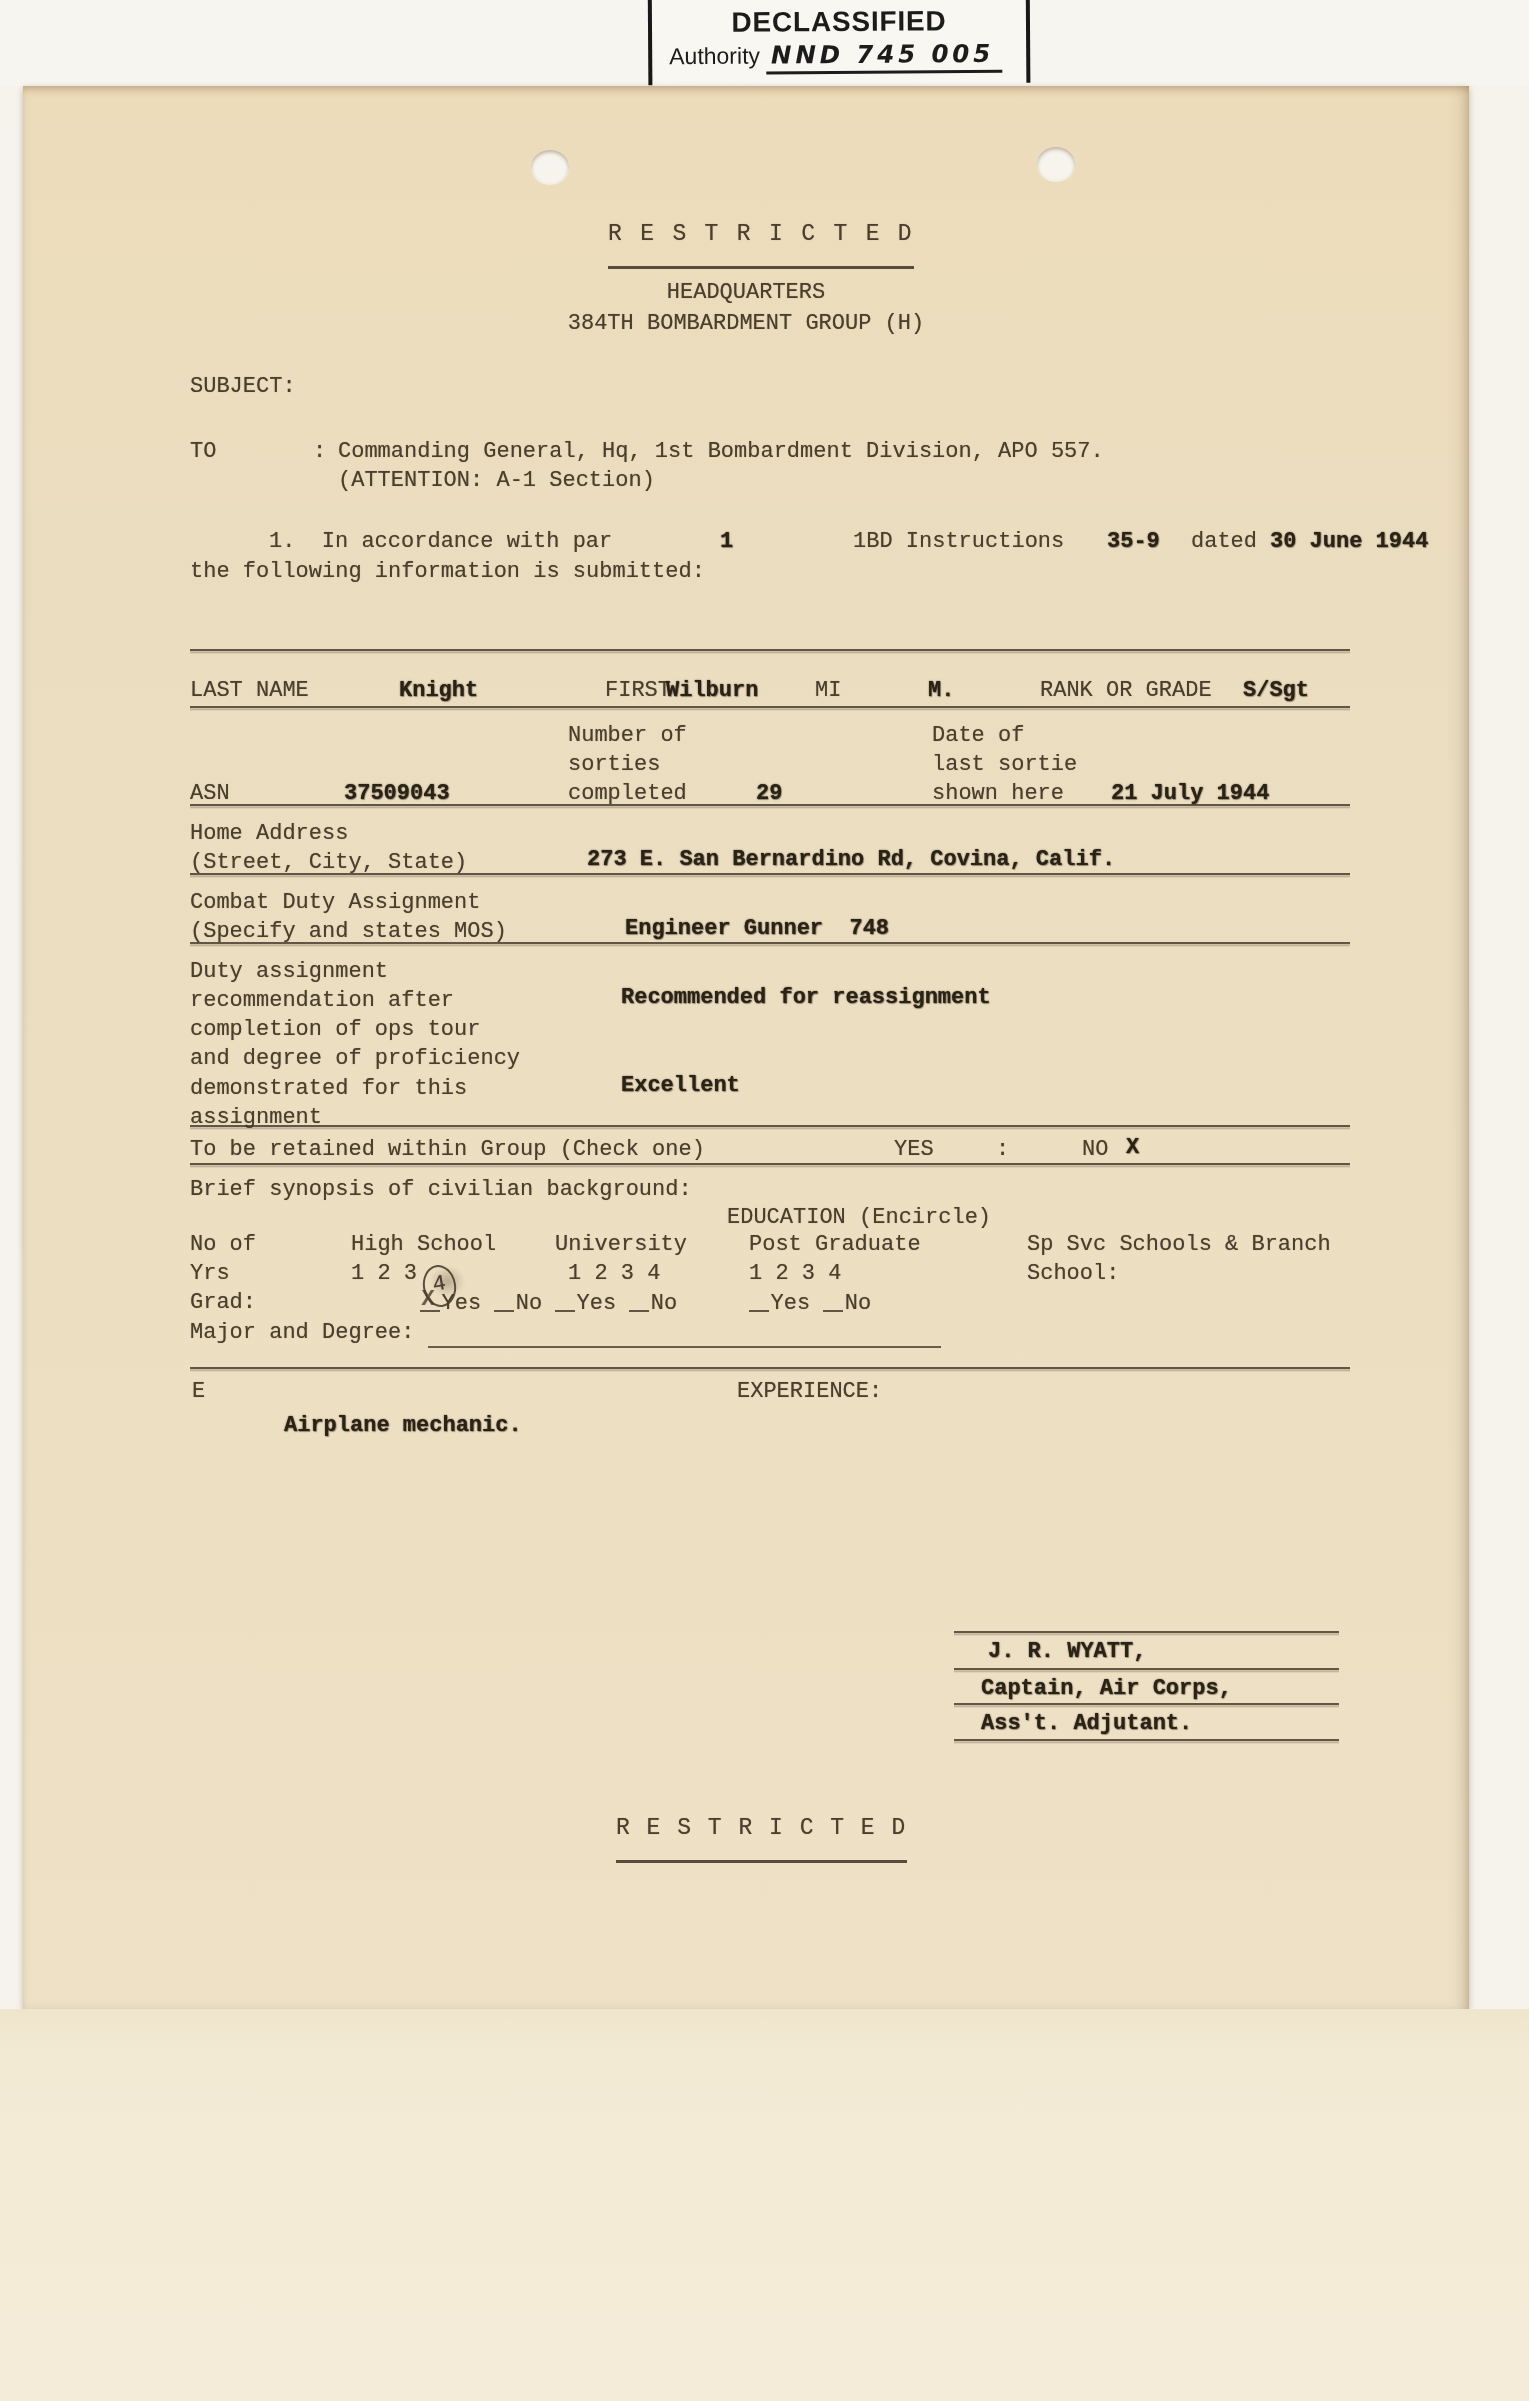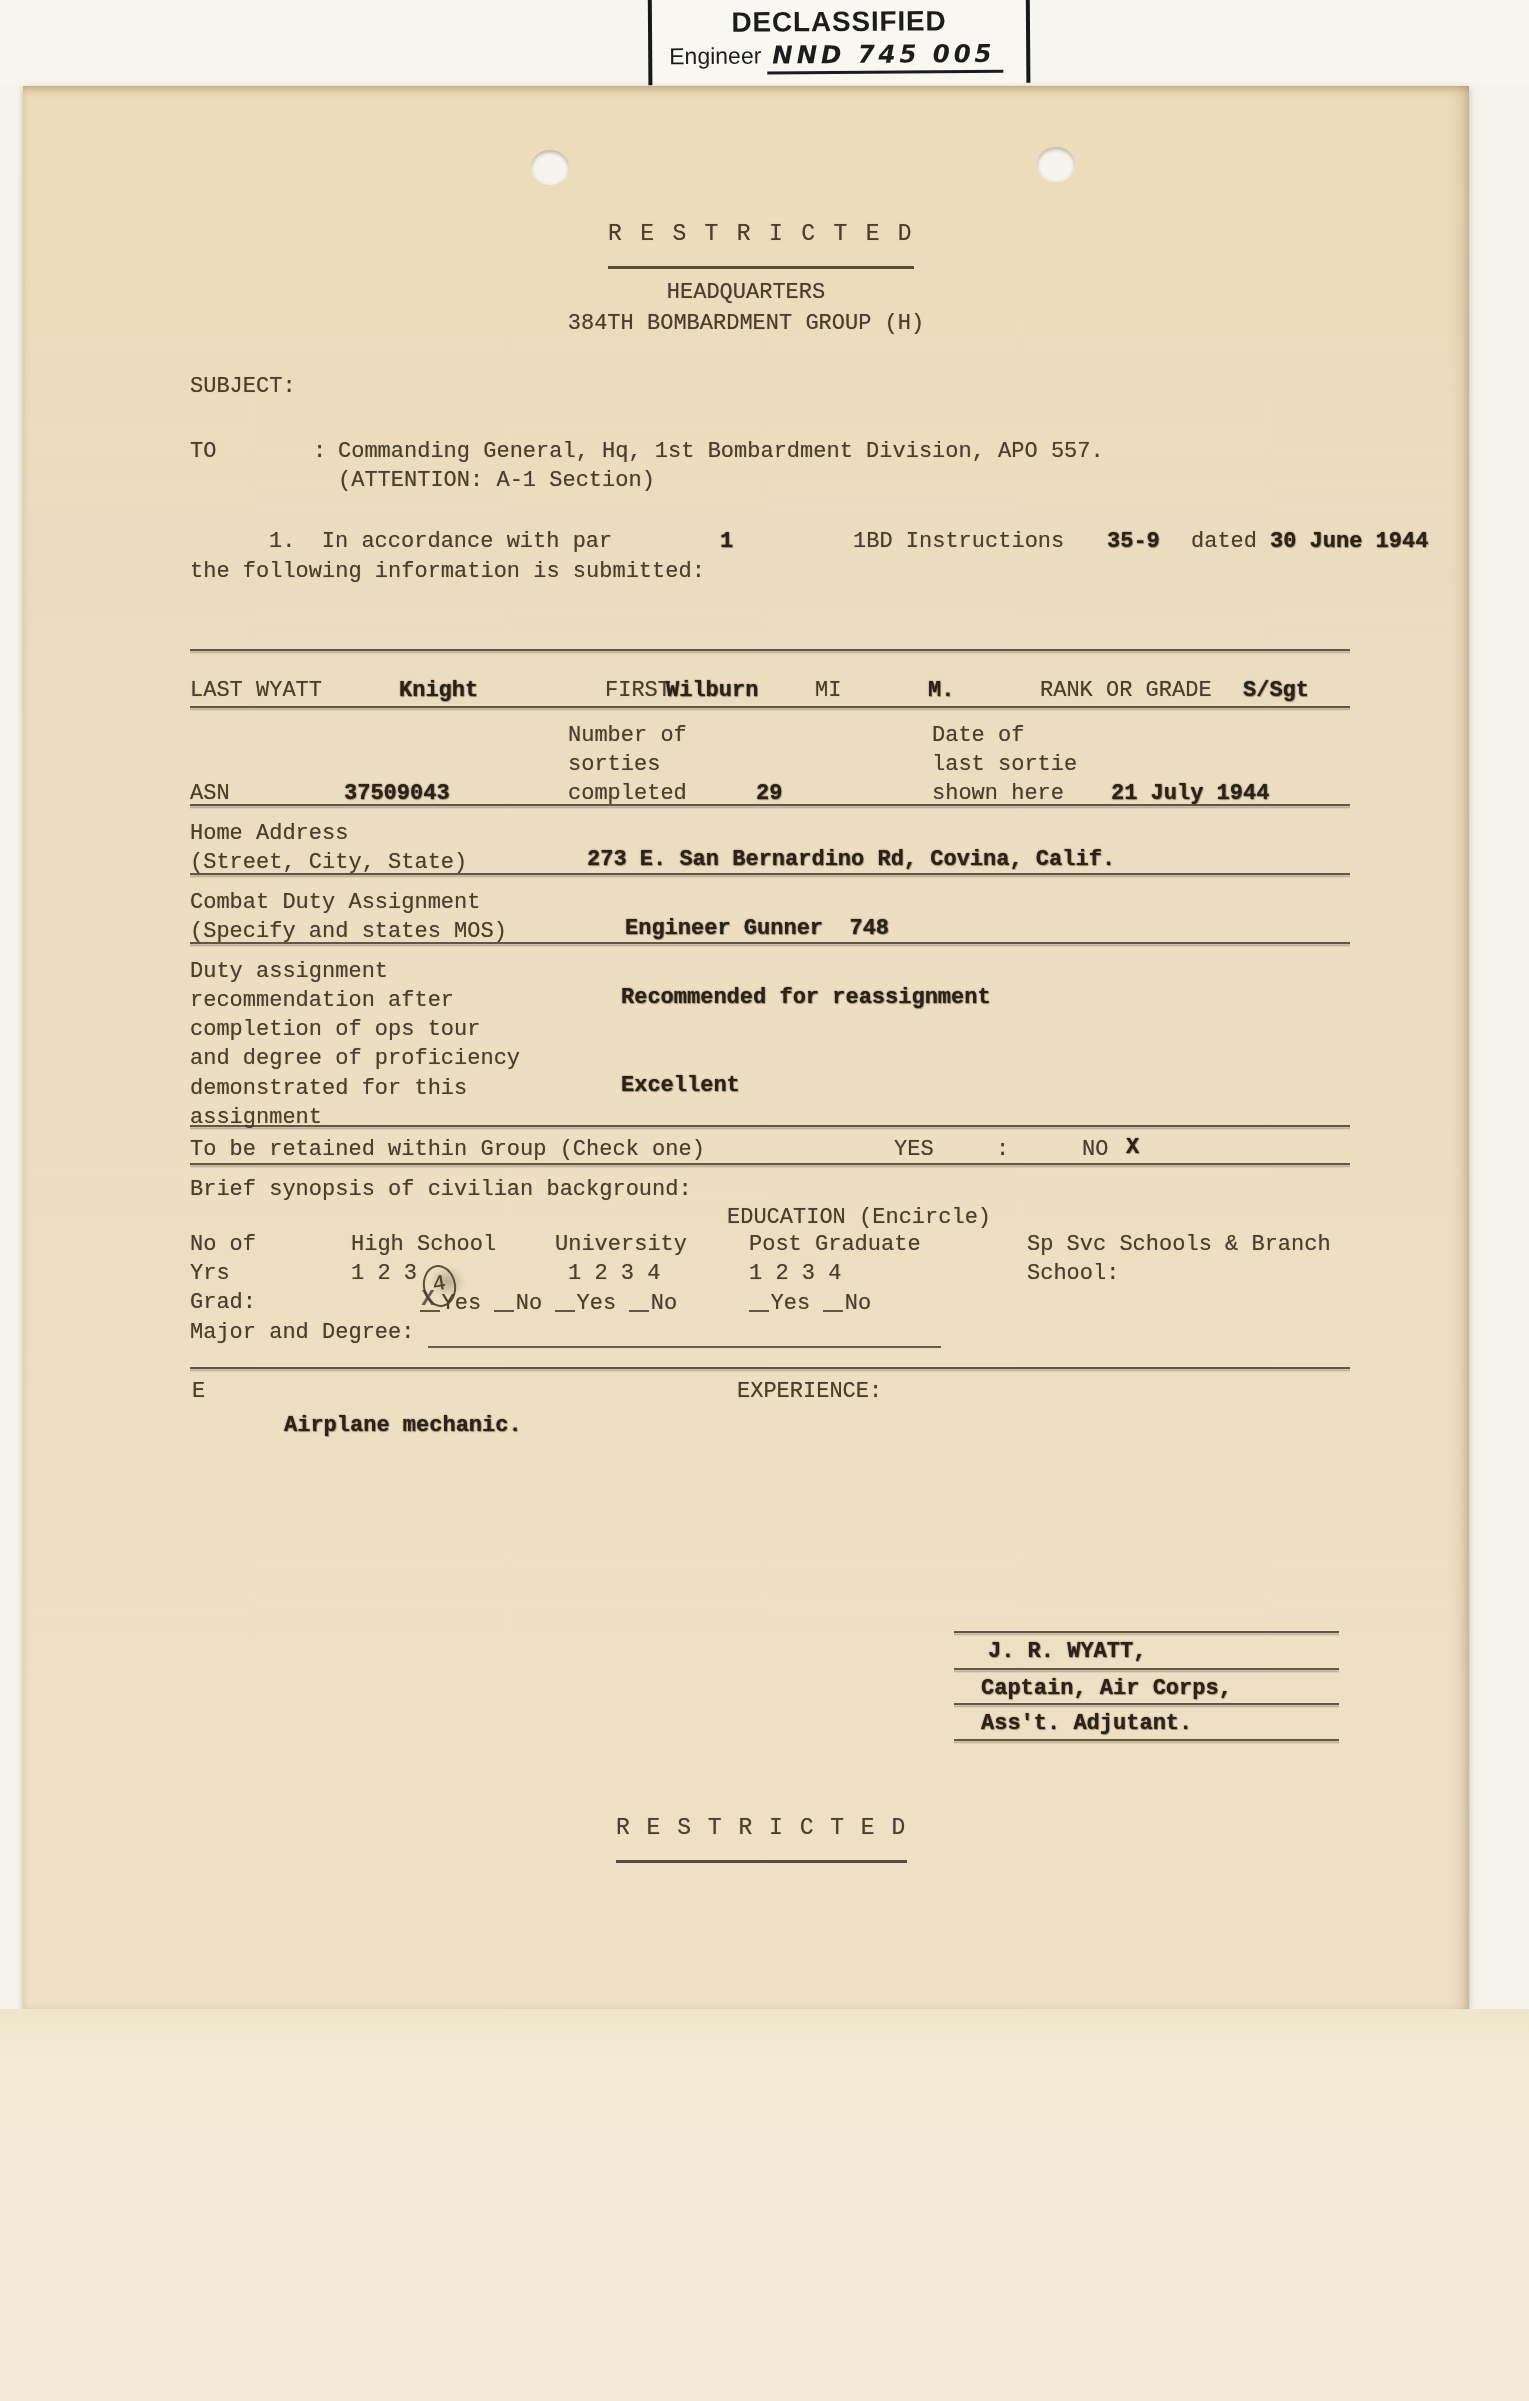--- a/index.html
+++ b/index.html
@@ -45,21 +45,21 @@
          filter:blur(1.5px);}
 </style>
 </head>
 <body>
 
 <div class="canvas">
   <div class="top-band"></div>
 
   <div class="stamp">
     <div class="stamp-title">DECLASSIFIED</div>
-    <div class="stamp-line"><span>Engineer </span><span class="stamp-hand">NND 745 005</span></div>
+    <div class="stamp-line"><span>Authority </span><span class="stamp-hand">NND 745 005</span></div>
   </div>
 
   <div class="page"></div>
   <div class="below-page"></div>
 
   <div class="hole" style="left:531px;top:150px;"></div>
   <div class="hole" style="left:1037px;top:147px;"></div>
 
   <div class="typed uline" style="left:608px;top:221px;letter-spacing:2.3px;font-size:23px;">R E S T R I C T E D</div>
   <div class="typed center" style="left:537px;top:280px;width:418px;">HEADQUARTERS</div>
@@ -74,21 +74,21 @@
   <div class="typed" style="left:269px;top:529px;">1.  In accordance with par</div>
   <div class="typed filled" style="left:720px;top:529px;">1</div>
   <div class="typed" style="left:853px;top:529px;">1BD Instructions</div>
   <div class="typed filled" style="left:1107px;top:529px;">35-9</div>
   <div class="typed" style="left:1191px;top:529px;">dated</div>
   <div class="typed filled" style="left:1270px;top:529px;">30 June 1944</div>
   <div class="typed" style="left:190px;top:559px;text-align:center;">the following information is submitted:</div>
 
   <div class="rule" style="left:190px;top:649px;width:1160px;"></div>
 
-  <div class="typed" style="left:190px;top:678px;">LAST WYATT</div>
+  <div class="typed" style="left:190px;top:678px;">LAST NAME</div>
   <div class="typed filled" style="left:399px;top:678px;">Knight</div>
   <div class="typed" style="left:605px;top:678px;">FIRST</div>
   <div class="typed filled" style="left:666px;top:678px;">Wilburn</div>
   <div class="typed" style="left:815px;top:678px;">MI</div>
   <div class="typed filled" style="left:928px;top:678px;">M.</div>
   <div class="typed" style="left:1040px;top:678px;">RANK OR GRADE</div>
   <div class="typed filled" style="left:1243px;top:678px;">S/Sgt</div>
   <div class="rule" style="left:190px;top:706px;width:1160px;"></div>
 
   <div class="typed" style="left:568px;top:723px;">Number of</div>

